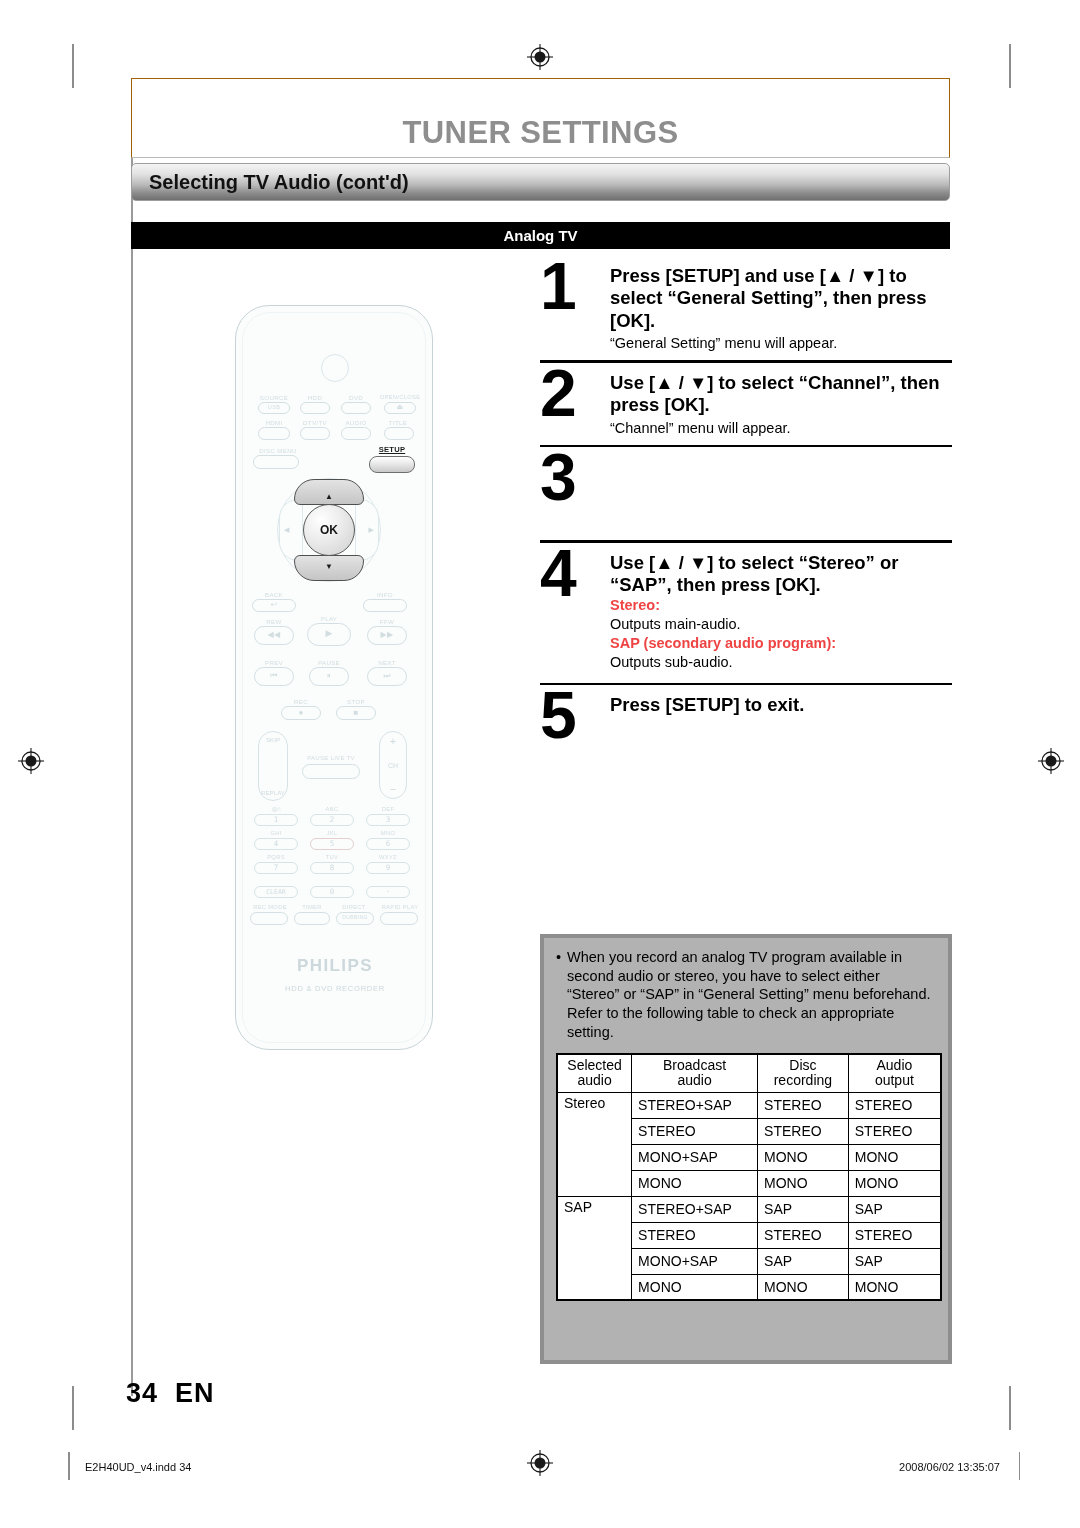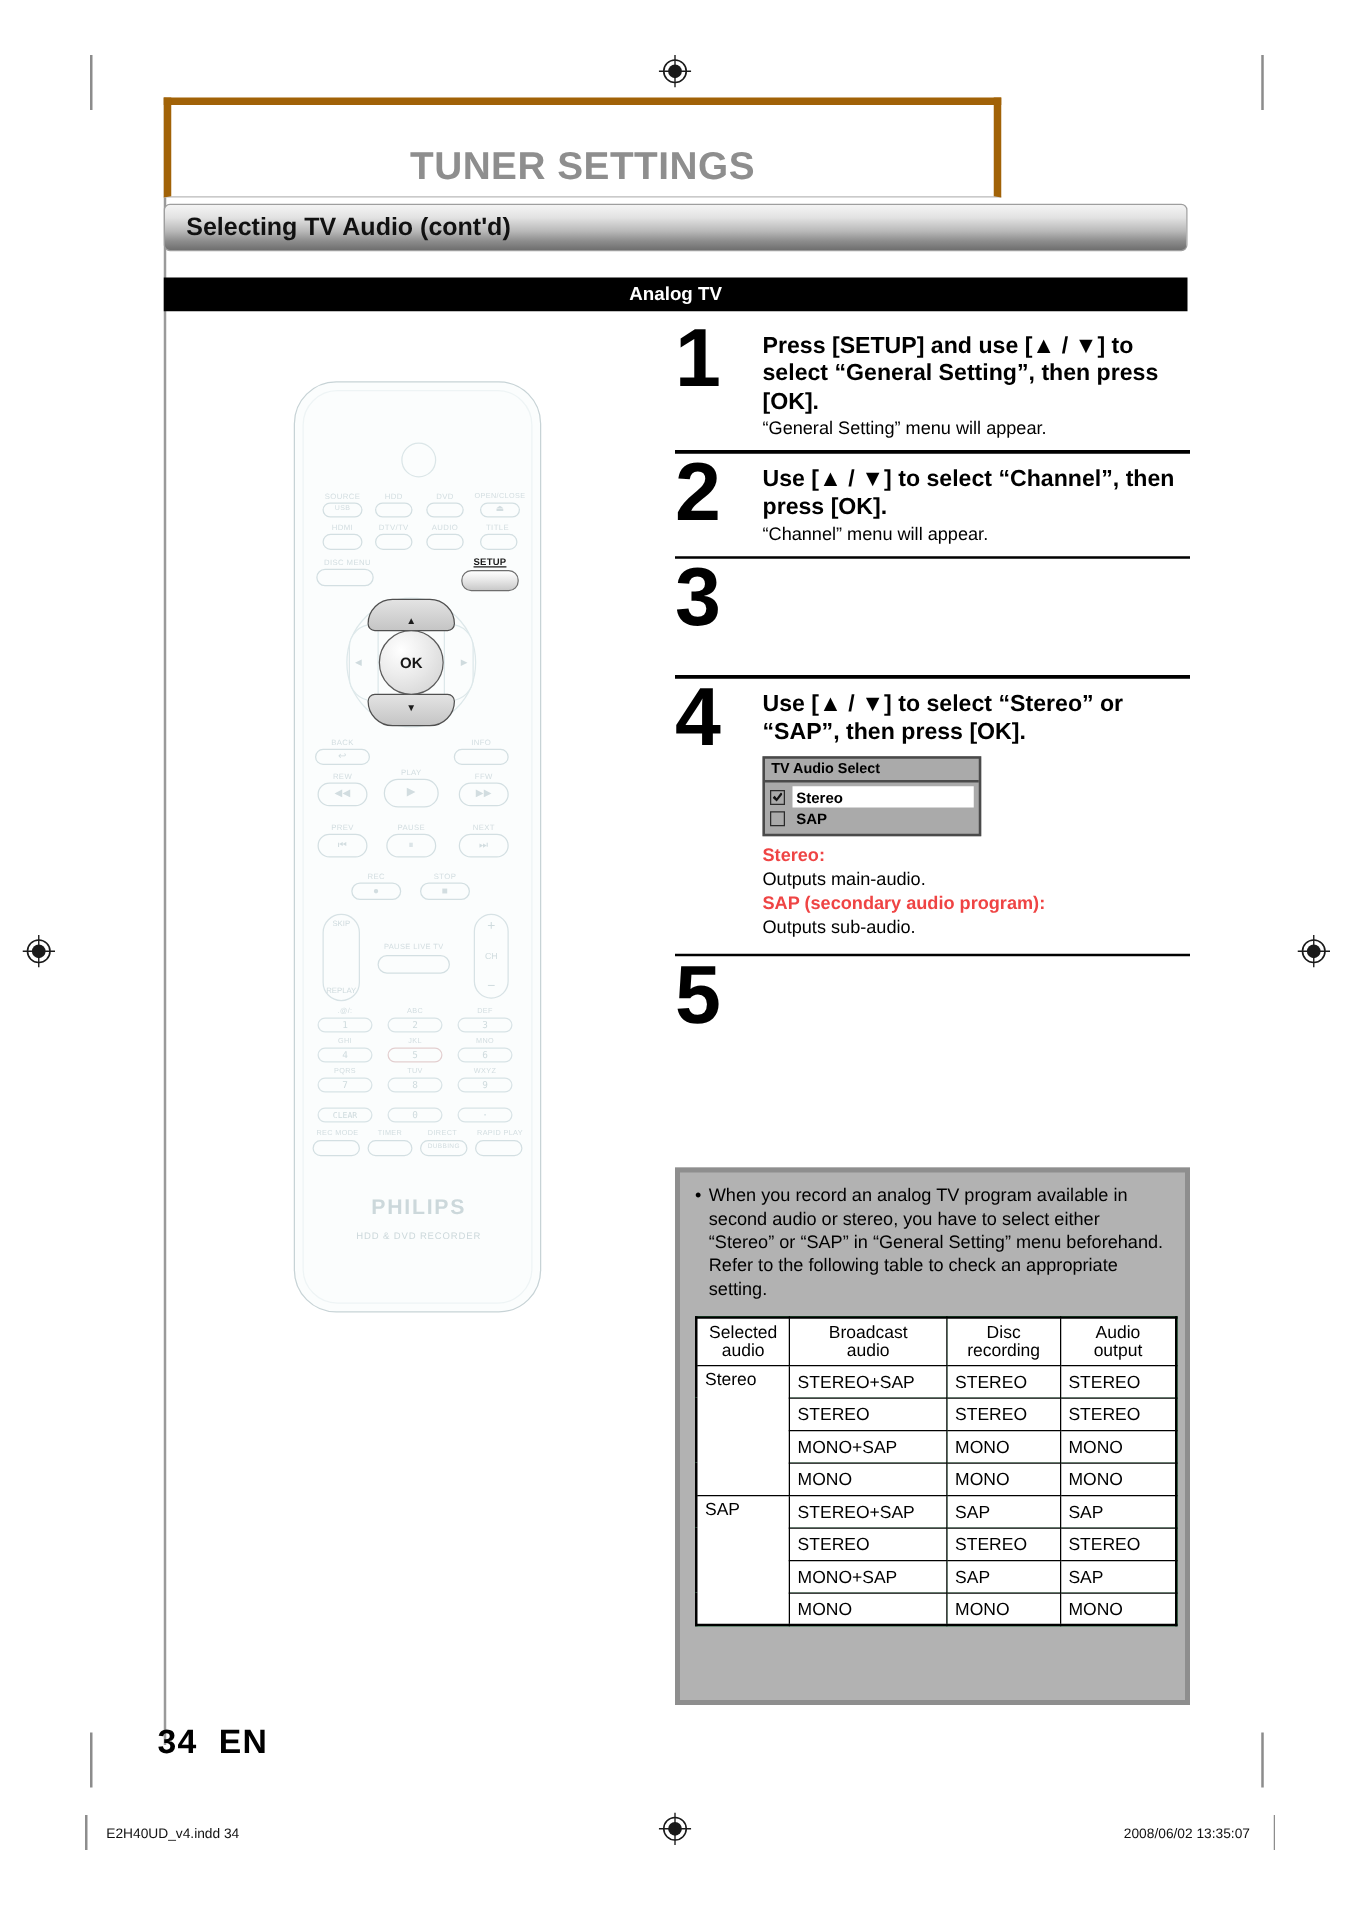--- a/index.html
+++ b/index.html
@@ -20,22 +20,22 @@
   
   .page-frame {
     position:absolute;
     left:131px; top:78px;
     width:819px; height:1318px;
   }
   .frame-line-left  { position:absolute; left:0;   top:0;  width:2px; height:1318px; background:#9a9a9a; }
 
   
   .title-box {
-    position:absolute; left:131px; top:78px; width:670px; height:80px;
-    border:6px solid #a16207; border-bottom:1px solid #b9b9b9;
+    position:absolute; left:131px; top:78px; width:819px; height:80px;
+    border:1px solid #a16207; border-bottom:1px solid #b9b9b9;
     background:#fff;
     display:flex; align-items:flex-end; justify-content:center;
   }
   .title-text {
     font-size:31px; font-weight:bold; color:#8e8e8e;
     letter-spacing:0.4px; padding-bottom:6px;
     font-family:"Liberation Sans", sans-serif;
   }
 
   
@@ -452,47 +452,31 @@
 
   <div class="step" style="min-height:76px;">
     <div class="step-num">3</div>
   </div>
   <div class="rule"></div>
 
   <div class="step">
     <div class="step-num">4</div>
     <div class="step-title">Use [▲ / ▼] to select “Stereo” or “SAP”, then press [OK].</div>
 
-    <div class="osd">
-      <div class="osd-title">TV Audio Select</div>
-      <div class="osd-body">
-        <div class="osd-row">
-          <div class="osd-check on"></div>
-          <div class="osd-label-wrap sel" style="background:#ffffff;">
-            <span class="osd-label">Stereo</span>
-          </div>
-        </div>
-        <div class="osd-row">
-          <div class="osd-check"></div>
-          <div class="osd-label-wrap">
-            <span class="osd-label">SAP</span>
-          </div>
-        </div>
-      </div>
-    </div>
 
     <div class="desc-b">Stereo:</div>
     <div class="desc-n">Outputs main-audio.</div>
     <div class="desc-b">SAP (secondary audio program):</div>
     <div class="desc-n">Outputs sub-audio.</div>
   </div>
   <div class="rule" style="margin-top:11px;"></div>
 
   <div class="step">
     <div class="step-num">5</div>
+    <div class="step-title">Press [SETUP] to exit.</div>
   </div>
 
 </div>
 
 <div class="note-box">
   <div class="note-body">
     <span class="note-bullet">•</span>
     <span>When you record an analog TV program available in second audio or stereo, you have to select either “Stereo” or “SAP” in “General Setting” menu beforehand. Refer to the following table to check an appropriate setting.</span>
   </div>
 

